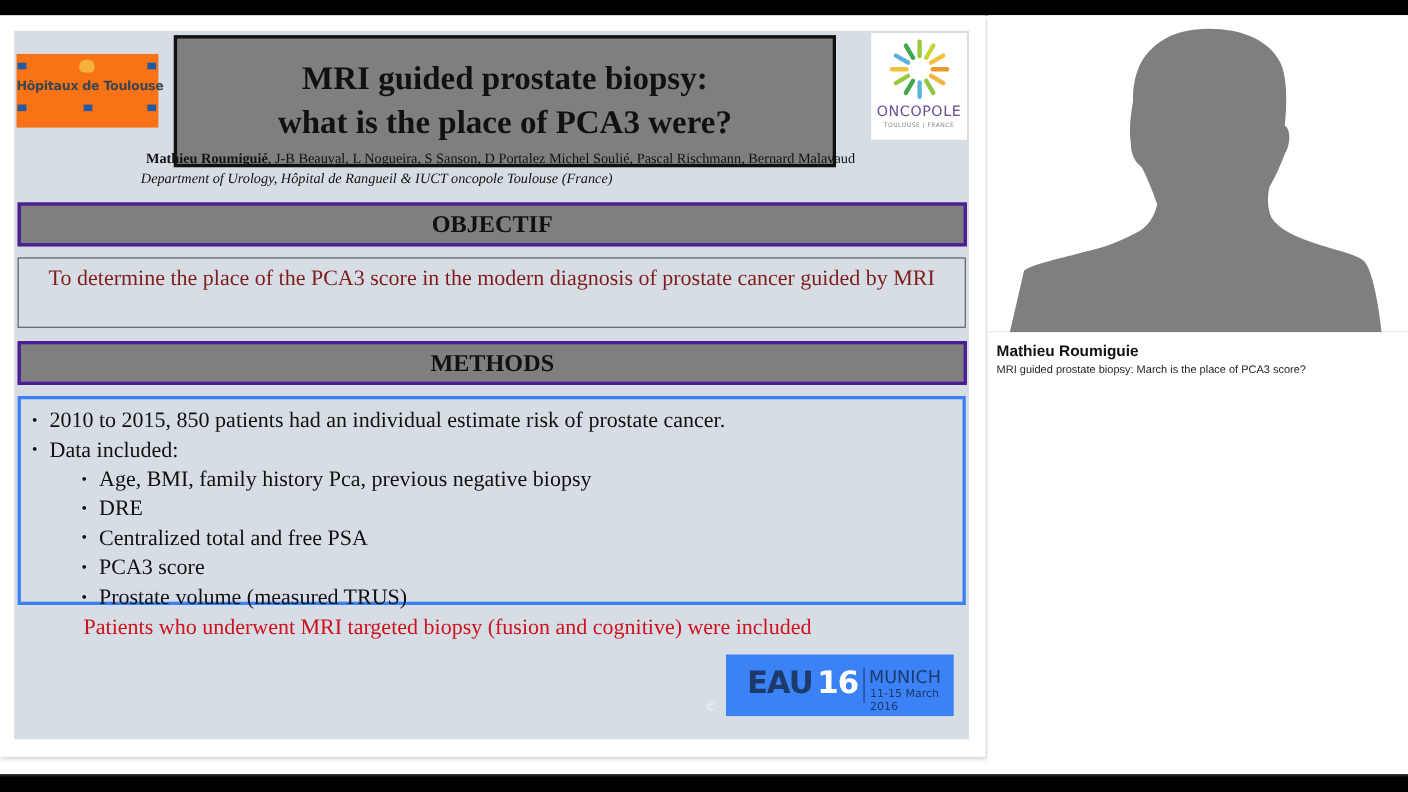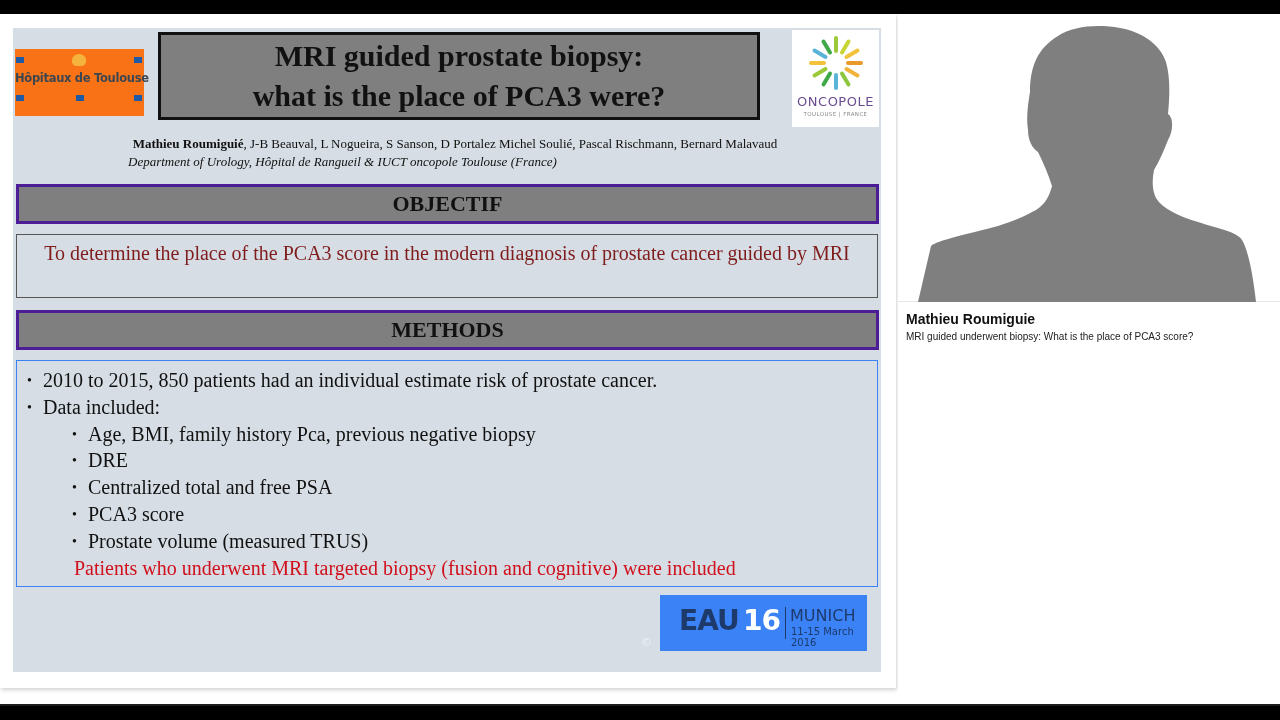--- a/index.html
+++ b/index.html
@@ -8,39 +8,39 @@
   .topbar { position: absolute; left: 0; top: 0; width: 1280px; height: 14px; background: #000; }
   .bottombar { position: absolute; left: 0; top: 704px; width: 1280px; height: 16px; background: #000; border-top: 2px solid #1c1c1c; }
   .slide-frame { position: absolute; left: 0; top: 14px; width: 896px; height: 674px; background: #fff; box-shadow: 1px 2px 4px rgba(0,0,0,0.18); }
   .slide { position: absolute; left: 13px; top: 28px; width: 868px; height: 644px; background: #d6dde4; }
 
   .logo-hopitaux { position: absolute; left: 15px; top: 49px; width: 129px; height: 67px; background: #f97316; }
   .logo-hopitaux .sq { position: absolute; width: 8px; height: 6px; background: #1f5aa6; }
   .logo-hopitaux .shell { position: absolute; left: 57px; top: 5px; width: 14px; height: 12px; border-radius: 50% 50% 35% 35%; background: #f3b33d; }
   .logo-hopitaux .txt { position: absolute; left: 0; top: 22px; width: 129px; text-align: center; font-family: "DejaVu Sans", sans-serif; font-weight: bold; font-size: 11.5px; color: #3c4650; letter-spacing: -0.3px; white-space: nowrap; }
 
-  .title-box { position: absolute; left: 158px; top: 32px; width: 602px; height: 88px; background: #7f7f7f; border: 3px solid #111; display: flex; flex-direction: column; align-items: center; justify-content: center; }
+  .title-box { position: absolute; left: 158px; top: 32px; width: 602px; height: 120px; background: #7f7f7f; border: 3px solid #111; display: flex; flex-direction: column; align-items: center; justify-content: center; }
   .title-box div { font-weight: bold; font-size: 30px; line-height: 40px; color: #111; }
 
   .logo-oncopole { position: absolute; left: 792px; top: 30px; width: 87px; height: 97px; background: #fff; }
   .logo-oncopole svg { position: absolute; left: 16px; top: 4px; }
   .logo-oncopole .name { position: absolute; left: 0; top: 64px; width: 87px; text-align: center; font-family: "DejaVu Sans", sans-serif; font-size: 13px; color: #6a4c90; letter-spacing: 0.5px; }
   .logo-oncopole .sub { position: absolute; left: 0; top: 81px; width: 87px; text-align: center; font-family: "DejaVu Sans", sans-serif; font-size: 5.5px; color: #888; letter-spacing: 0.4px; }
 
   .authors { position: absolute; left: 0; top: 136px; width: 910px; text-align: center; font-size: 13px; color: #111; }
   .authors b { font-weight: bold; }
   .dept { position: absolute; left: 128px; top: 154px; font-size: 13px; font-style: italic; color: #111; }
 
   .section-hdr { position: absolute; left: 16px; width: 863px; height: 40px; background: #7f7f7f; border: 3px solid #4c1d95; display: flex; align-items: center; justify-content: center; font-weight: bold; font-size: 22px; color: #111; }
   .hdr-obj { top: 184px; }
   .hdr-meth { top: 310px; }
 
   .obj-box { position: absolute; left: 16px; top: 234px; width: 862px; height: 64px; border: 1px solid #555; background: #d6dde4; text-align: center; font-size: 20px; line-height: 27px; color: #7f1d1d; padding-top: 5px; padding-left: 14px; padding-right: 14px; }
 
-  .meth-box { position: absolute; left: 16px; top: 360px; width: 862px; height: 227px; border: 1px solid #3b82f6; background: #d6dde4; font-size: 20px; color: #111; }
+  .meth-box { position: absolute; left: 16px; top: 360px; width: 862px; height: 190px; border: 3px solid #3b82f6; background: #d6dde4; font-size: 20px; color: #111; }
   .meth-box .line { position: absolute; white-space: nowrap; line-height: 27px; }
   .meth-box .bullet { display: inline-block; width: 16px; font-size: 14px; vertical-align: 2px; }
   .meth-box .red { color: #d0101c; }
 
   .eau-logo { position: absolute; left: 660px; top: 595px; width: 207px; height: 56px; background: #3b82f6; }
   .eau-logo .eau { position: absolute; left: 19px; top: 9px; font-family: "DejaVu Sans", sans-serif; font-weight: bold; font-size: 28px; color: #1d3a6b; letter-spacing: -1px; }
   .eau-logo .yr { position: absolute; left: 83px; top: 9px; font-family: "DejaVu Sans", sans-serif; font-weight: bold; font-size: 28px; color: #fff; letter-spacing: -1px; }
   .eau-logo .sep { position: absolute; left: 125px; top: 12px; width: 1px; height: 32px; background: #1d3a6b; }
   .eau-logo .city { position: absolute; left: 130px; top: 11px; font-family: "DejaVu Sans", sans-serif; font-size: 16px; color: #1d3a6b; }
   .eau-logo .dates { position: absolute; left: 131px; top: 31px; font-family: "DejaVu Sans", sans-serif; font-size: 10px; color: #1d3a6b; }
@@ -125,16 +125,16 @@
   <span class="dates">11-15 March 2016</span>
 </div>
 
 <div class="speaker-panel">
   <div class="photo">
     <svg width="382" height="288" viewBox="0 0 382 288">
       <path fill="#7f7f7f" d="M20 288 L33 232 C40 226 70 220 100 212 C120 206 130 200 138 196 C148 190 152 180 154 172 C150 160 146 150 140 138 C134 134 130 126 130 116 C128 104 130 90 132 78 C132 52 140 34 160 22 C175 12 200 10 222 14 C244 18 262 30 268 48 C272 62 272 80 270 100 C276 104 275 118 270 126 C266 136 262 146 256 156 C254 166 254 176 258 184 C264 194 280 202 300 208 C318 214 340 218 344 226 C350 236 355 260 358 288 Z"></path>
     </svg>
   </div>
   <div class="speaker-name">Mathieu Roumiguie</div>
-  <div class="speaker-talk">MRI guided underwent biopsy: What is the place of PCA3 score?</div>
+  <div class="speaker-talk">MRI guided prostate biopsy: March is the place of PCA3 score?</div>
 </div>
 
 <div class="bottombar"></div>
 
 </body></html>

